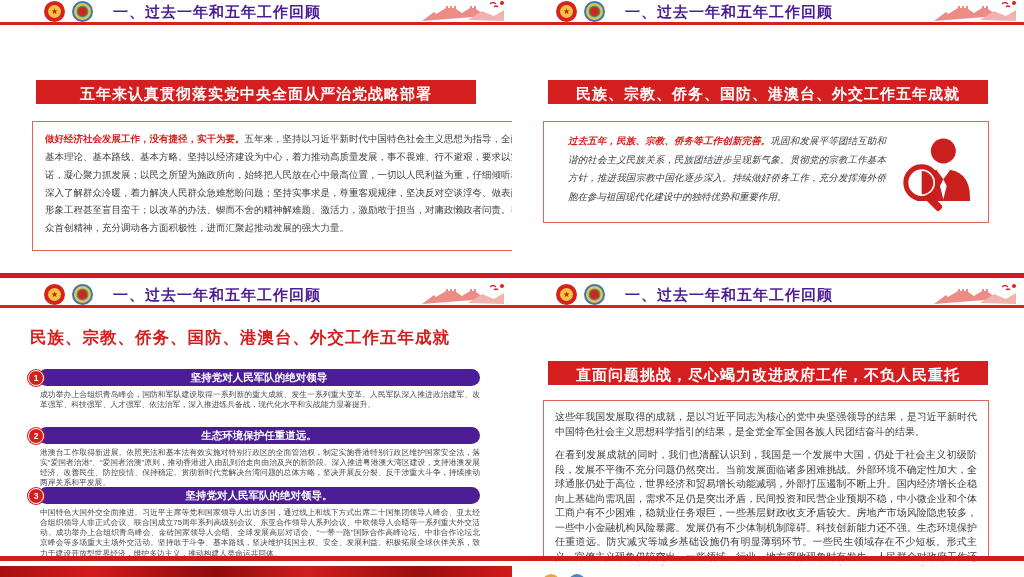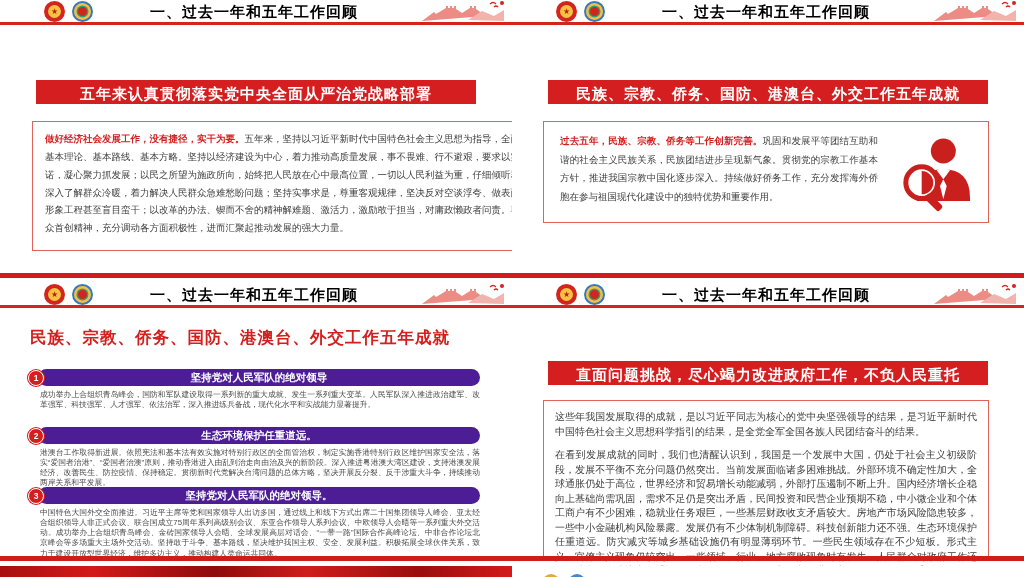--- a/index.html
+++ b/index.html
@@ -17,41 +17,41 @@
   .emblem-nat{left:44px;top:1px;width:21px;height:21px;background:#d3251e;
       display:flex;align-items:center;justify-content:center;}
   .emblem-nat .core{width:13px;height:13px;border-radius:50%;background:#f5c343;
       display:flex;align-items:center;justify-content:center;color:#c21a13;font-size:8px;line-height:8px;}
   .emblem-cppcc{left:72px;top:1px;width:21px;height:21px;background:#f2c04a;
       border:2.5px solid #3a79b8;box-sizing:border-box;
       display:flex;align-items:center;justify-content:center;}
   .emblem-cppcc .core{width:9px;height:9px;border-radius:50%;background:#d3251e;
       box-shadow:0 0 0 1.5px #2f9e77;}
   .h-title{position:absolute;left:113px;top:3px;font-size:15px;font-weight:bold;
-      color:#000000;letter-spacing:1px;white-space:nowrap;margin-left:37px;}
+      color:#4c1d95;letter-spacing:1px;white-space:nowrap;}
   .wall{position:absolute;right:6px;top:0px;width:86px;height:23px;}
 
   
   .title-box{position:absolute;left:36px;width:440px;height:24px;background:#d41e1f;
       color:#fff;font-weight:bold;font-size:15px;text-align:center;line-height:28px;
       letter-spacing:1px;white-space:nowrap;overflow:hidden;}
   .body-box{position:absolute;border:1px solid #e0635a;box-sizing:border-box;
       text-align:justify;color:#3d3d3d;}
   .lead{color:#d3201f;font-weight:bold;}
   .footer-band{position:absolute;left:0;bottom:5px;width:512px;height:5px;background:#cf1d1c;}
 
   
   #slide1 .title-box{top:80px;}
   #slide1 .body-box{left:32px;top:121px;width:539px;height:130px;
       padding:8px 12px;font-size:9.5px;line-height:1.88;}
 
   
   #slide2 .title-box{top:80px;}
-  #slide2 .body-box{left:31px;top:121px;width:446px;height:102px;padding:10px 16px;
-      font-size:9.5px;line-height:1.95;}
+  #slide2 .body-box{left:31px;top:121px;width:446px;height:102px;padding:10px 24px;
+      font-size:9.5px;line-height:1.95;font-style:italic;}
   #slide2 .text-area{width:318px;}
   #slide2 .analyst{position:absolute;right:10px;top:14px;width:86px;height:80px;}
 
   
   #slide3 .s3-title{position:absolute;left:30px;top:44px;font-size:16.5px;font-weight:bold;
       color:#d3201f;letter-spacing:1px;white-space:nowrap;}
   .s3-item{position:absolute;left:28px;width:456px;}
   .s3-banner{position:absolute;left:10px;top:0;width:442px;height:17px;background:#4c1d95;
       border-radius:9px;color:#fff;font-size:10.5px;font-weight:bold;text-align:center;
       line-height:17px;}

